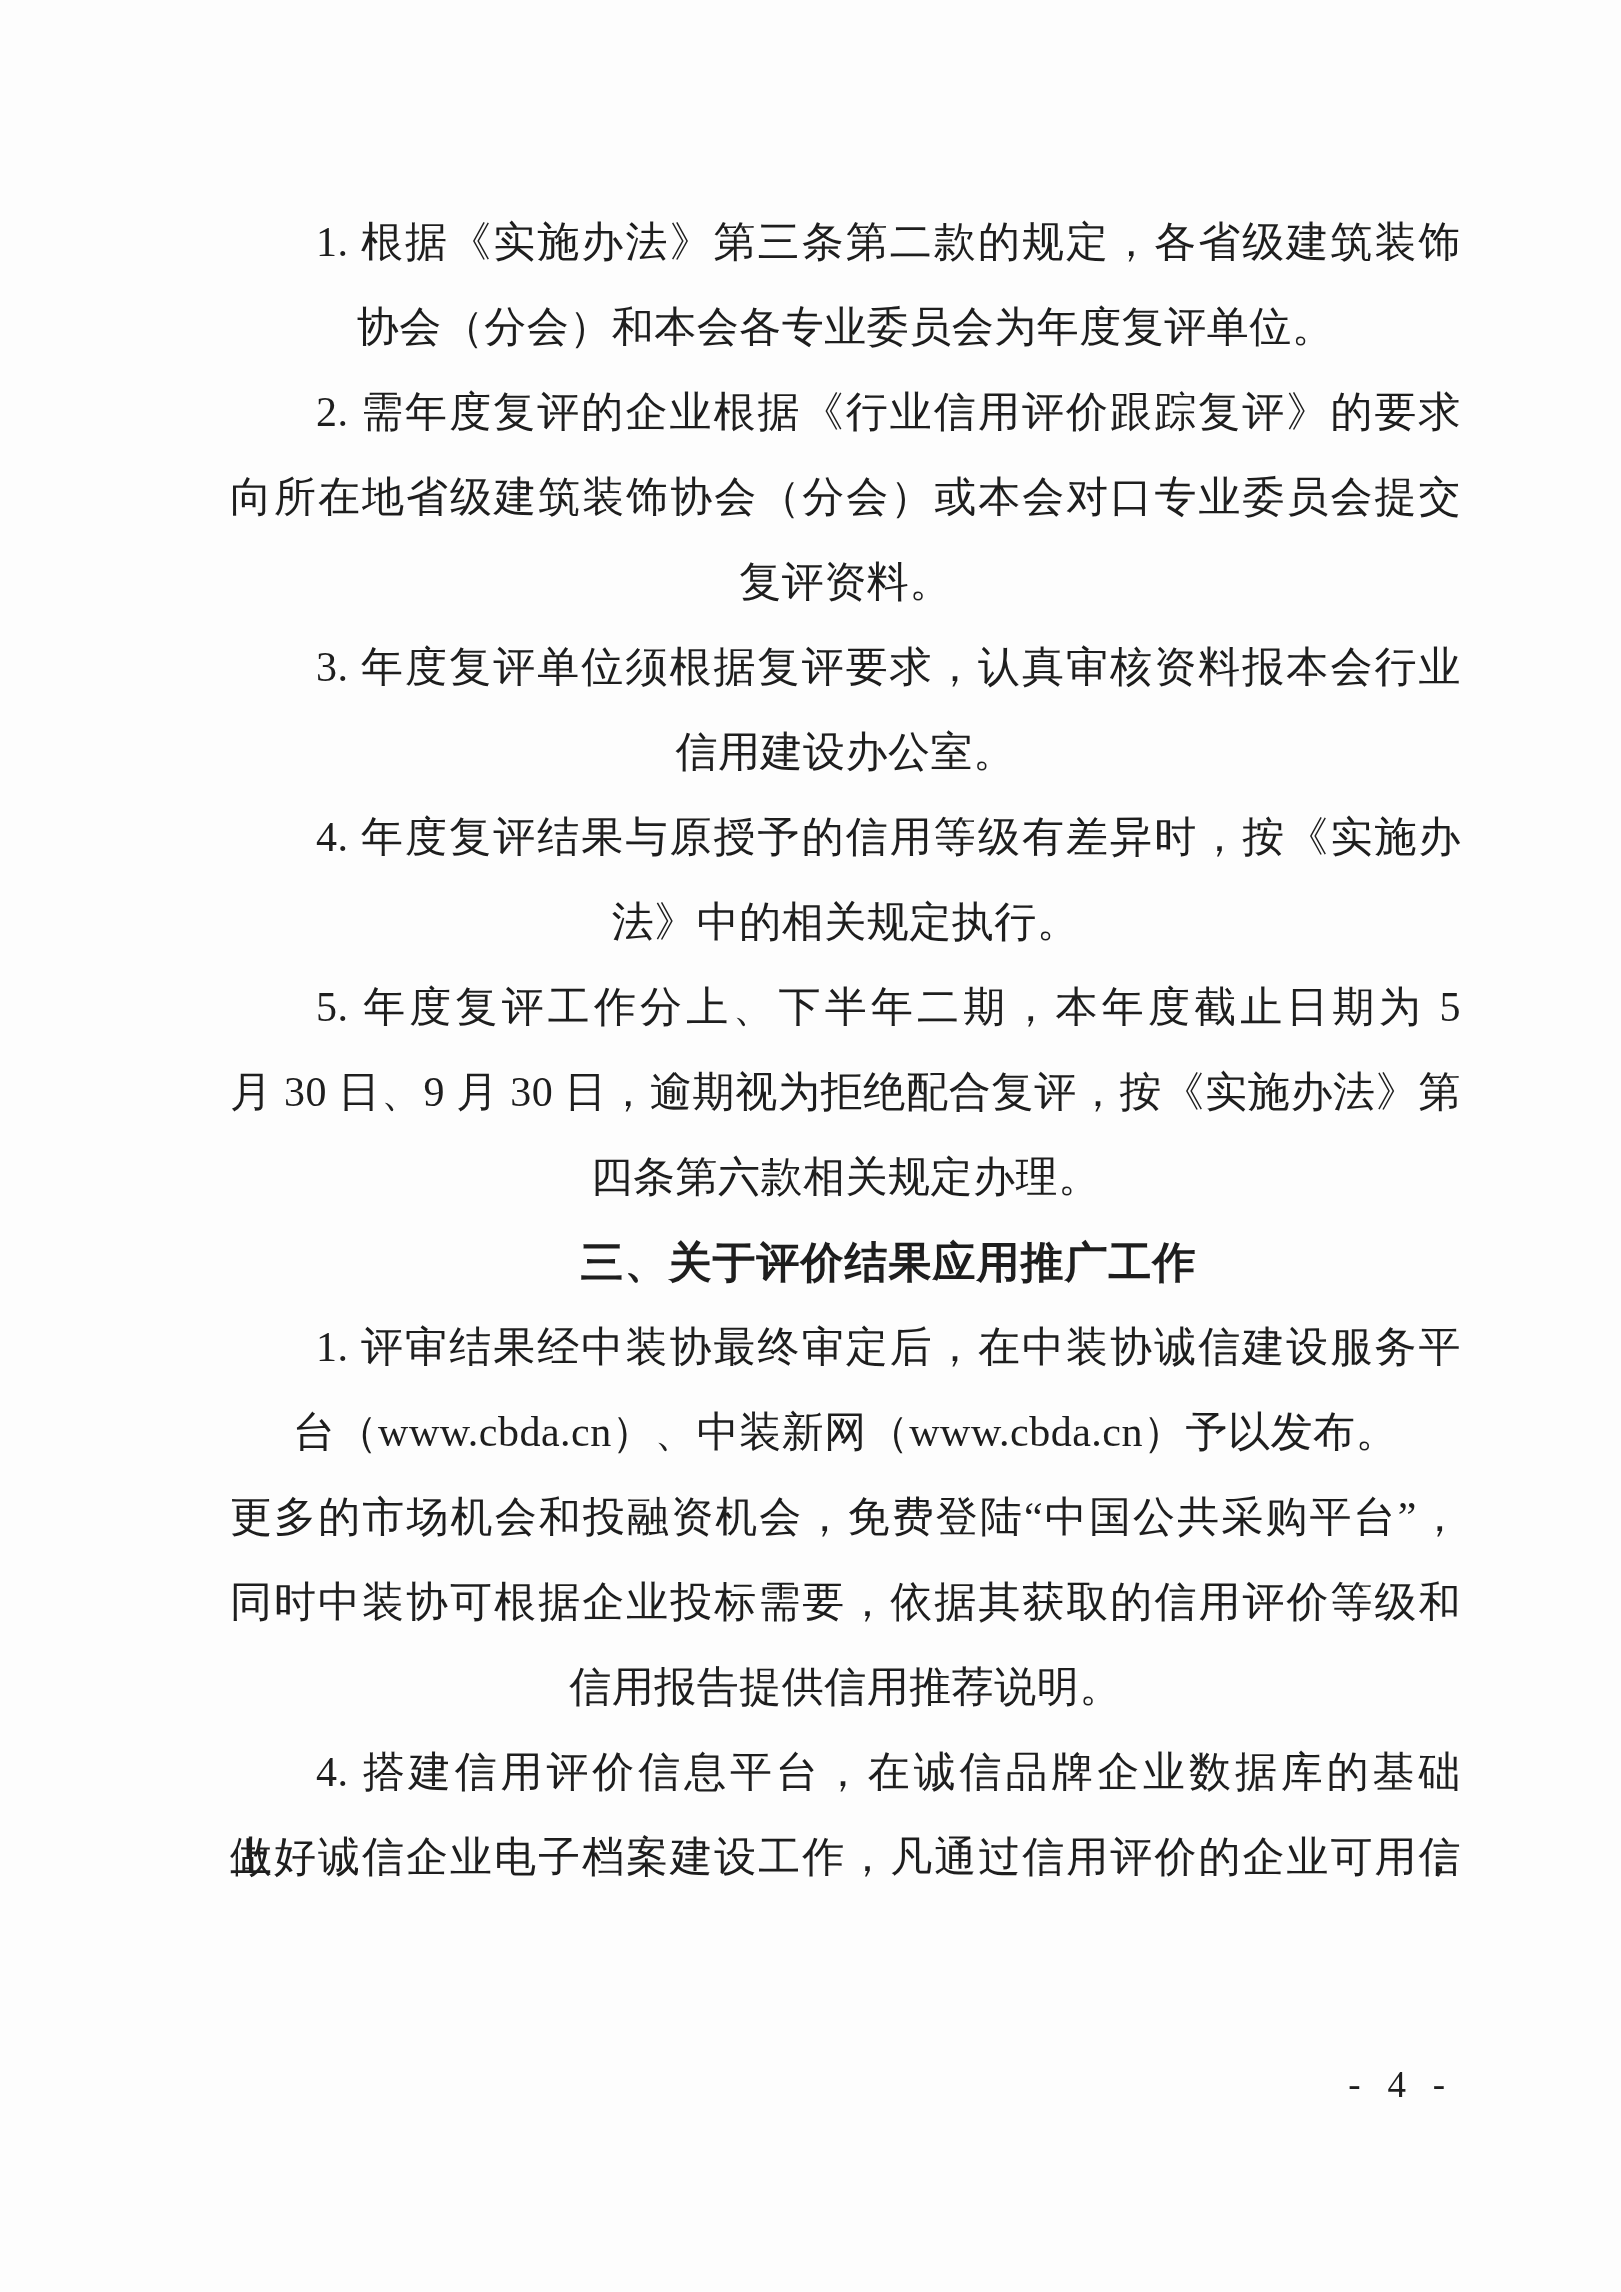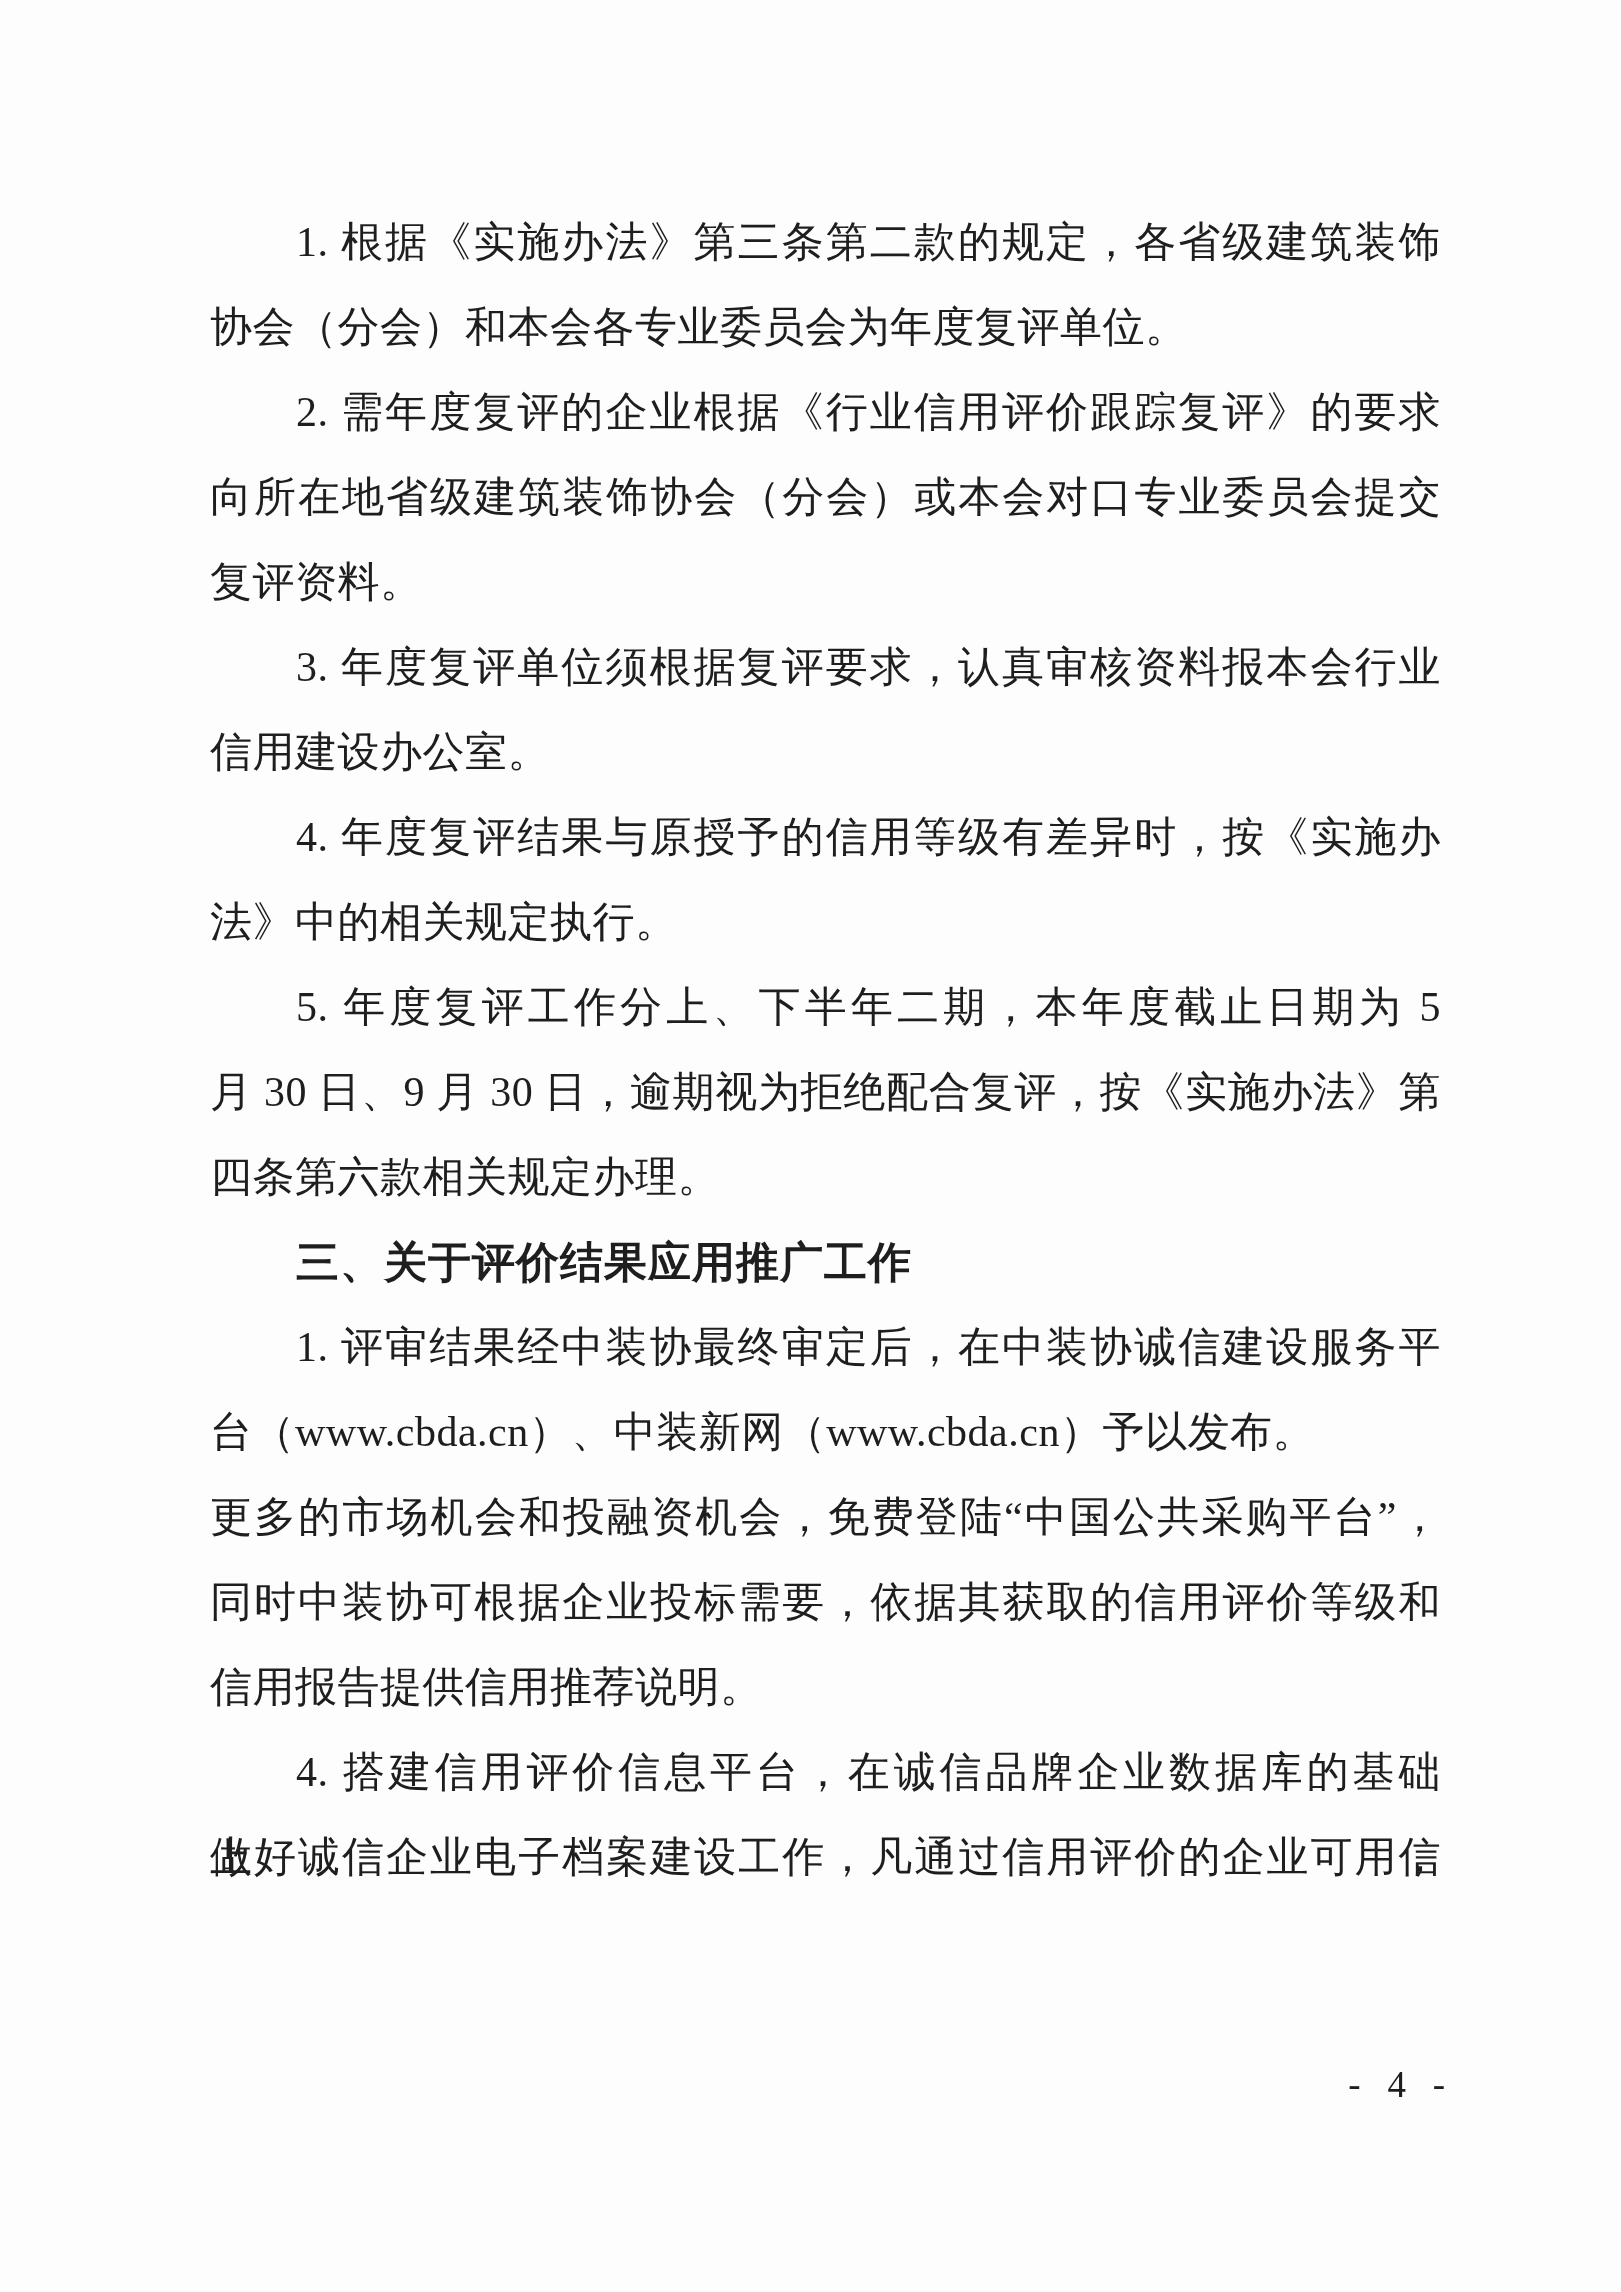--- a/index.html
+++ b/index.html
@@ -18,34 +18,34 @@
   .page {
     position: absolute;
     left: 0; top: 0;
     width: 1621px;
     height: 2293px;
     background: #fdfdfd;
     color: #1e1e1e;
   }
   .text-block {
     position: absolute;
-    left: 210px;
+    left: 230px;
     top: 200px;
     width: 1231px;
   }
   .paragraph {
     margin: 0;
     padding: 0;
   }
   .line {
     height: 85px;
     line-height: 85px;
     font-size: 42px;
     letter-spacing: 0.5px;
-    text-align: left;
+    text-align: center;
     white-space: normal;
     color: #1e1e1e;
   }
   .line.indent {
     text-indent: 86px;
   }
   .line.justify {
     text-align: justify;
     text-align-last: justify;
   }

